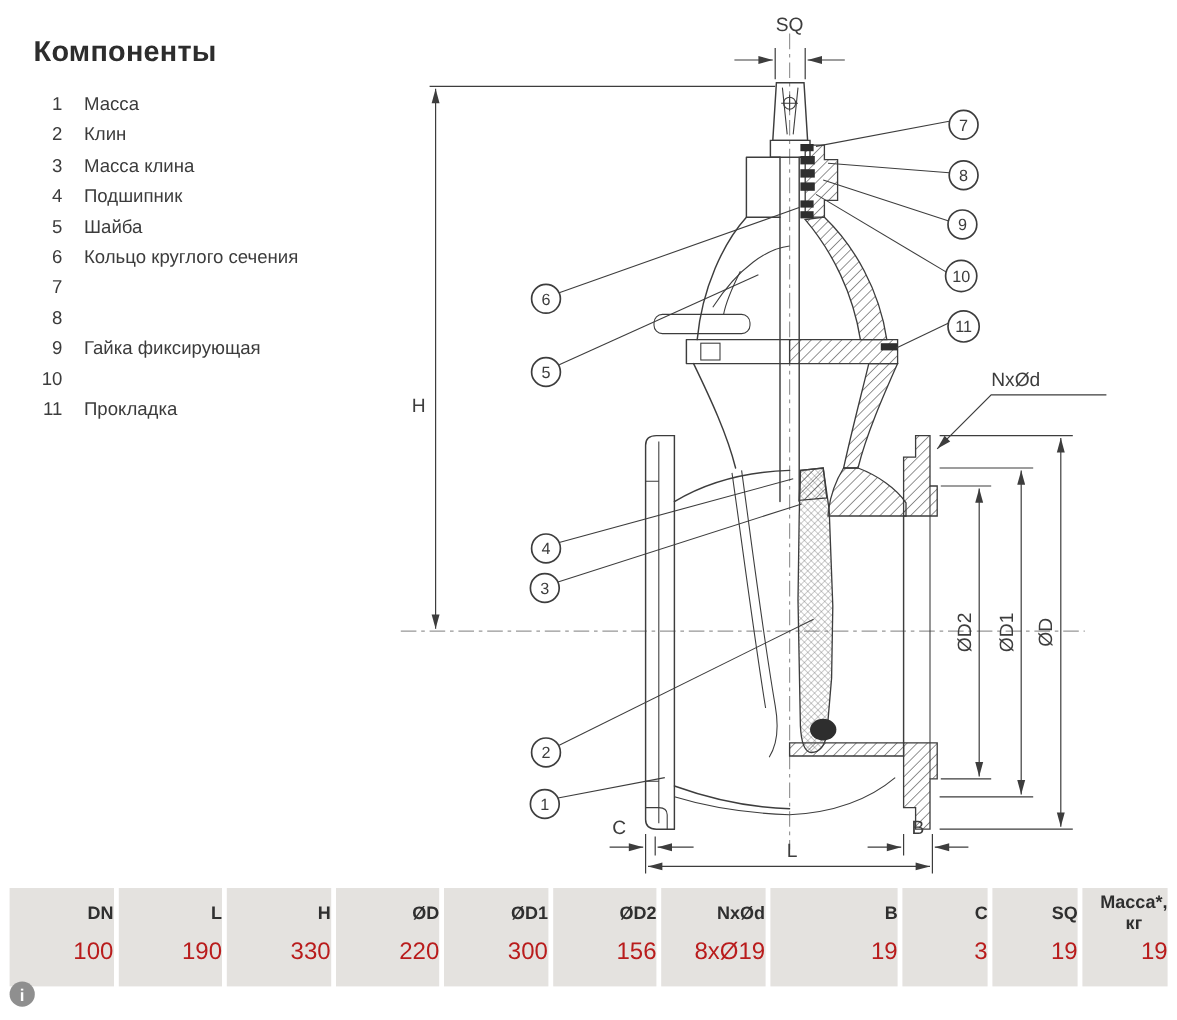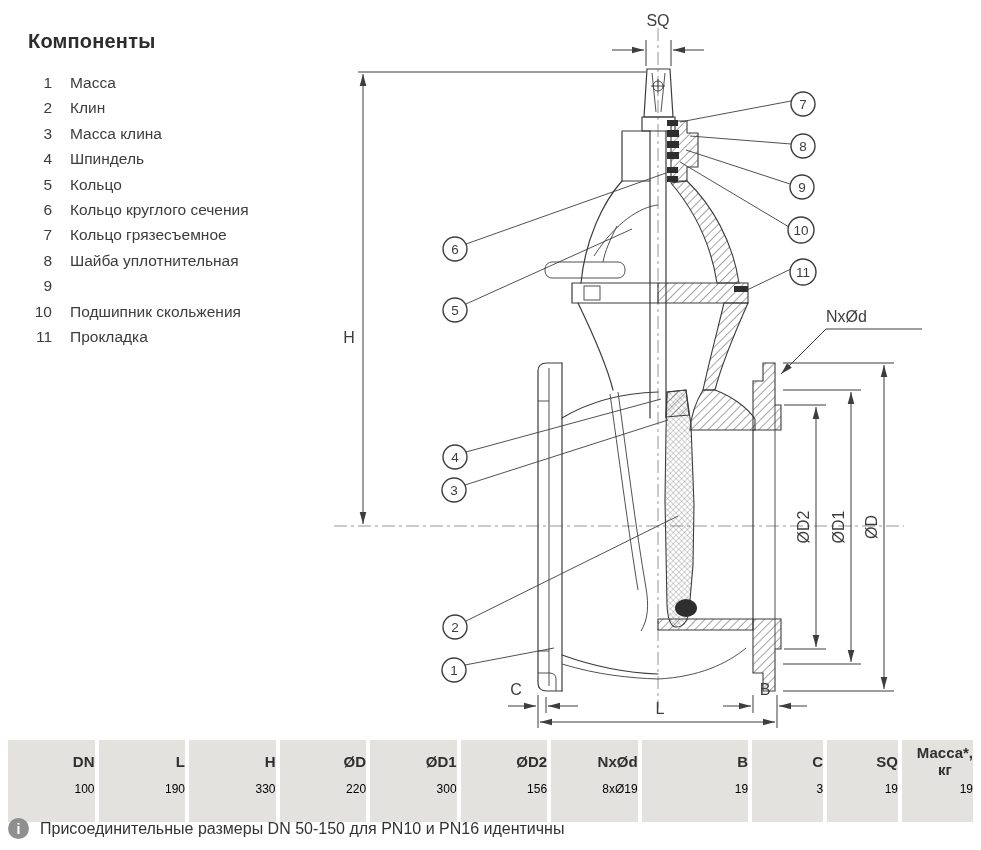--- a/index.html
+++ b/index.html
@@ -1,21 +1,21 @@
 <!DOCTYPE html>
 <html><head>
 <meta charset="utf-8">
 <style>
   html,body{margin:0;padding:0;background:#ffffff;}
   body{width:981px;height:850px;overflow:hidden;font-family:"Liberation Sans",sans-serif;}
   .page{position:relative;width:981px;height:850px;background:#fff;}
 
   
   .components{position:absolute;left:28px;top:30px;}
-  .components h1{margin:0 0 17px 0;font-size:20px;font-weight:700;color:#2d2d2d;letter-spacing:.2px;}
+  .components h1{margin:0 0 17px 0;font-size:24px;font-weight:700;color:#2d2d2d;letter-spacing:.2px;}
   .comp-row{display:flex;line-height:25.4px;font-size:15.5px;color:#3c3c3c;}
   .comp-num{width:24px;text-align:right;flex:none;}
   .comp-label{margin-left:18px;white-space:nowrap;}
 
   
   .drawing{position:absolute;left:0;top:0;width:981px;height:850px;}
   svg text{font-family:"Liberation Sans",sans-serif;fill:#3d3d3d;}
   .ln{stroke:#3d3d3d;stroke-width:1.2;fill:none;stroke-linecap:round;}
   .thin{stroke:#3d3d3d;stroke-width:0.9;fill:none;}
   .cl{stroke:#979797;stroke-width:1;fill:none;stroke-dasharray:13 4 3 4;}
@@ -28,21 +28,21 @@
   .dimtxt{font-size:16px;}
 
   
   .dim-table{position:absolute;left:8px;top:740px;width:965px;display:flex;gap:4px;}
   .cell{background:#e4e2df;height:82px;display:flex;flex-direction:column;align-items:flex-end;flex:78;}
   .cell:nth-child(8){flex:96;}
   .cell:nth-child(9),.cell:nth-child(10),.cell:nth-child(11){flex:64;}
   .cell:nth-child(12){flex:86;gap:11px;}
   .cell-header{height:42px;display:flex;flex-direction:column;justify-content:center;align-items:center;
     font-weight:700;font-size:15px;line-height:17px;color:#2f2f2f;}
-  .cell-value{font-size:12px;color:#000000;}
+  .cell-value{font-size:20px;color:#b91c1c;}
 
   
   .note{position:absolute;left:8px;top:818px;display:flex;align-items:center;gap:11px;}
   .note-icon{width:21px;height:21px;border-radius:50%;background:#8f8f8f;color:#fff;
     display:flex;align-items:center;justify-content:center;font-weight:700;font-size:14px;flex:none;}
   .note-text{font-size:16px;color:#333;}
 </style>
 </head>
 <body>
 
@@ -58,44 +58,42 @@
         <div class="comp-row">
           <span class="comp-num">2</span>
           <span class="comp-label">Клин</span>
         </div>
         <div class="comp-row">
           <span class="comp-num">3</span>
           <span class="comp-label">Масса клина</span>
         </div>
         <div class="comp-row">
           <span class="comp-num">4</span>
-          <span class="comp-label">Шпиндель</span>
+          <span class="comp-label">Подшипник</span>
         </div>
         <div class="comp-row">
           <span class="comp-num">5</span>
-          <span class="comp-label">Кольцо</span>
+          <span class="comp-label">Шайба</span>
         </div>
         <div class="comp-row">
           <span class="comp-num">6</span>
           <span class="comp-label">Кольцо круглого сечения</span>
         </div>
         <div class="comp-row">
           <span class="comp-num">7</span>
-          <span class="comp-label">Кольцо грязесъемное</span>
         </div>
         <div class="comp-row">
           <span class="comp-num">8</span>
-          <span class="comp-label">Шайба уплотнительная</span>
         </div>
         <div class="comp-row">
           <span class="comp-num">9</span>
+          <span class="comp-label">Гайка фиксирующая</span>
         </div>
         <div class="comp-row">
           <span class="comp-num">10</span>
-          <span class="comp-label">Подшипник скольжения</span>
         </div>
         <div class="comp-row">
           <span class="comp-num">11</span>
           <span class="comp-label">Прокладка</span>
         </div>
       </div>
   </div>
 
   <svg class="drawing" viewBox="0 0 981 850" xmlns="http://www.w3.org/2000/svg">
     <defs>
@@ -325,16 +323,15 @@
         <div class="cell-header">
           <div>Масса*,</div>
           <div>кг</div>
         </div>
         <div class="cell-value">19</div>
       </div>
     </div>
 
   <div class="note">
     <div class="note-icon">i</div>
-    <div class="note-text">Присоединительные размеры DN 50-150 для PN10 и PN16 идентичны</div>
   </div>
 
 </div>
 
 </body></html>

